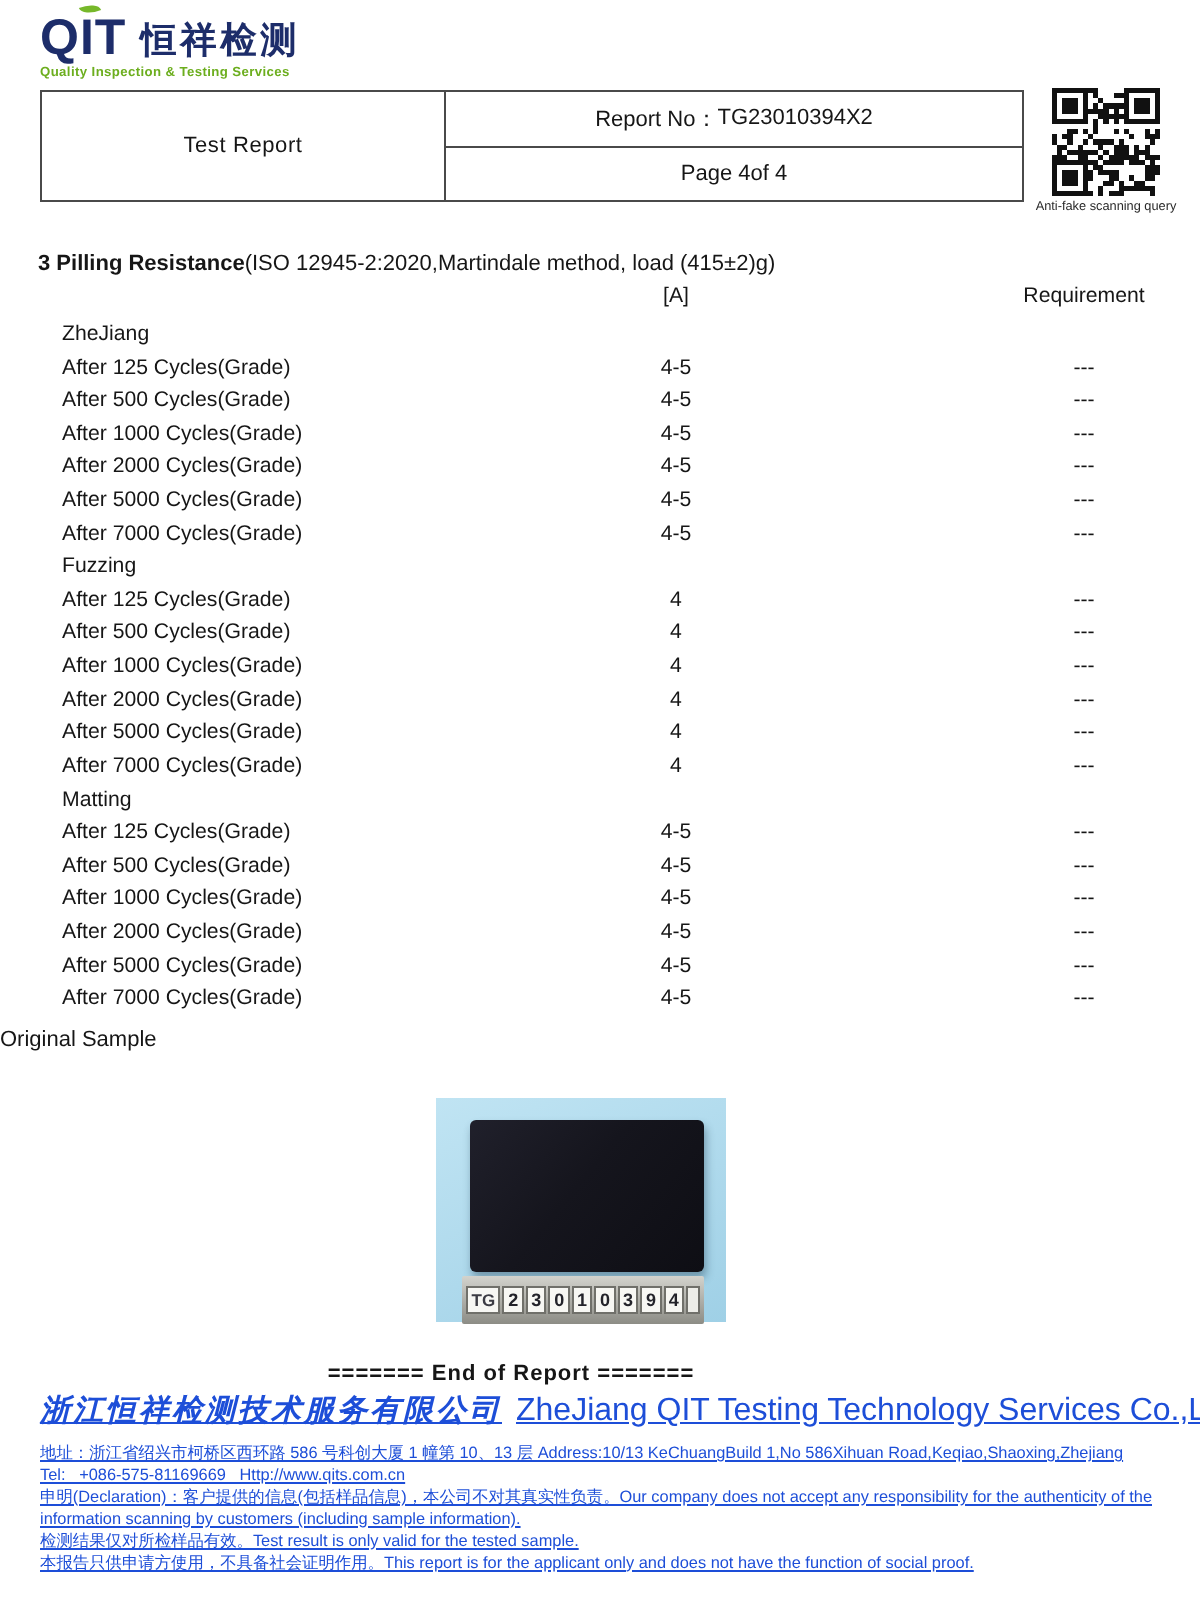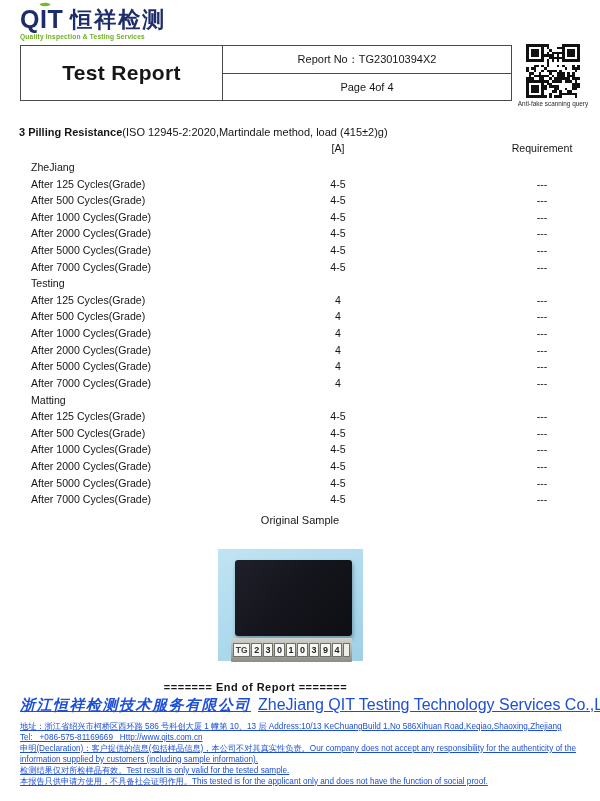--- a/index.html
+++ b/index.html
@@ -10,49 +10,49 @@
     margin:0 auto; overflow:hidden; color:#161616;
   }
 
   
   .logo { position:absolute; left:20px; top:6px; }
   .logo-row { display:flex; align-items:flex-end; gap:7px; }
   .logo-qit { display:inline-flex; font-weight:bold; color:#1d2d6a; font-size:25px; line-height:26px; letter-spacing:0.5px; }
   .logo-i { position:relative; }
   .leaf { position:absolute; left:0px; top:-4px; width:10px; height:5px;
     background:#76b82a; border-radius:0 100% 0 100%; transform:rotate(-22deg); }
-  .logo-cn { font-weight:bold; color:#1d2d6a; font-size:22px; line-height:20px; letter-spacing:2px; padding-bottom:2px; }
+  .logo-cn { font-weight:bold; color:#1d2d6a; font-size:18px; line-height:20px; letter-spacing:2px; padding-bottom:2px; }
   .logo-tagline { font-size:6.6px; font-weight:bold; color:#6cae1e; margin-top:1px; letter-spacing:0.2px; }
 
   
   .header-table { position:absolute; left:20px; top:45px; width:492px; height:56px;
     border:1.3px solid #4a4a4a; display:flex; background:#fff; }
   .ht-left { width:202px; border-right:1.3px solid #4a4a4a; display:flex;
-    align-items:center; justify-content:center; font-size:21px; font-weight:bold; letter-spacing:0.3px; }
+    align-items:center; justify-content:center; font-size:11px; font-weight:normal; letter-spacing:0.3px; }
   .ht-right { flex:1; display:flex; flex-direction:column; }
   .ht-row { flex:1; display:flex; align-items:center; justify-content:center; font-size:11px; }
   .ht-row.first { border-bottom:1.3px solid #4a4a4a; }
 
   
   .qr-block { position:absolute; left:508px; top:44px; width:90px; text-align:center; }
   .qr-svg { display:block; margin:0 auto; width:54px; height:54px; }
   .qr-caption { font-size:6.4px; color:#2a2a2a; margin-top:2px; white-space:nowrap; }
 
   
   .section-heading { position:absolute; left:19px; top:126px; font-size:11px; }
   .section-heading b { font-weight:bold; }
   .results { position:absolute; left:20px; top:142px; width:562px; font-size:10.6px; }
   .res-header { position:relative; height:19px; }
   .col-a, .c-value { position:absolute; left:258px; width:120px; text-align:center; }
   .col-req, .c-req { position:absolute; left:462px; width:120px; text-align:center; }
   .trow { position:relative; height:16.62px; }
   .c-label { position:absolute; left:11px; }
 
   
-  .sample-caption { position:absolute; top:514px; left:0; width:600px; text-align:center; font-size:11px; }
+  .sample-caption { position:absolute; top:514px; left:0; width:600px; font-size:11px; }
   .sample-photo { position:absolute; left:218px; top:549px; width:145px; height:112px;
     background:linear-gradient(155deg,#c0e4f3 0%,#aed9ec 55%,#9fd0e6 100%); }
   .fabric { position:absolute; left:17px; top:11px; width:117px; height:76px;
     background:linear-gradient(130deg,#20202b 0%,#15151d 45%,#0e0e14 100%);
     border-radius:3px; box-shadow:1px 3px 4px rgba(40,70,90,0.45); }
   .strip { position:absolute; left:13px; top:89px; width:121px; height:24px;
     background:linear-gradient(#d3d3cd,#8c8c85); display:flex; align-items:center;
     padding:0 2px; gap:1px; border-radius:1px; }
   .cell { background:#f7f7f3; border:0.5px solid #70706a; height:14px; display:flex;
     align-items:center; justify-content:center; font-size:9px; font-weight:bold; color:#23232a; }
@@ -377,21 +377,21 @@
           <div class="c-label">After 5000 Cycles(Grade)</div>
           <div class="c-value">4-5</div>
           <div class="c-req">---</div>
         </div>
         <div class="trow">
           <div class="c-label">After 7000 Cycles(Grade)</div>
           <div class="c-value">4-5</div>
           <div class="c-req">---</div>
         </div>
         <div class="trow">
-          <div class="c-label">Testing</div>
+          <div class="c-label">Fuzzing</div>
         </div>
         <div class="trow">
           <div class="c-label">After 125 Cycles(Grade)</div>
           <div class="c-value">4</div>
           <div class="c-req">---</div>
         </div>
         <div class="trow">
           <div class="c-label">After 500 Cycles(Grade)</div>
           <div class="c-value">4</div>
           <div class="c-req">---</div>
@@ -473,19 +473,19 @@
 
   <div class="footer">
     <div class="company-row">
       <span class="company-cn">浙江恒祥检测技术服务有限公司</span>
       <span class="company-en">ZheJiang QIT Testing Technology Services Co.,Ltd</span>
     </div>
     <div>
         <div class="f-line">地址：浙江省绍兴市柯桥区西环路 586 号科创大厦 1 幢第 10、13 层 Address:10/13 KeChuangBuild 1,No 586Xihuan Road,Keqiao,Shaoxing,Zhejiang</div>
         <div class="f-line">Tel:   +086-575-81169669   Http://www.qits.com.cn</div>
         <div class="f-line">申明(Declaration)：客户提供的信息(包括样品信息)，本公司不对其真实性负责。Our company does not accept any responsibility for the authenticity of the</div>
-        <div class="f-line">information supplied by customers (including sample information).</div>
+        <div class="f-line">information scanning by customers (including sample information).</div>
         <div class="f-line">检测结果仅对所检样品有效。Test result is only valid for the tested sample.</div>
-        <div class="f-line">本报告只供申请方使用，不具备社会证明作用。This tested is for the applicant only and does not have the function of social proof.</div>
+        <div class="f-line">本报告只供申请方使用，不具备社会证明作用。This report is for the applicant only and does not have the function of social proof.</div>
       </div>
   </div>
 
 </div>
 
 </body></html>

